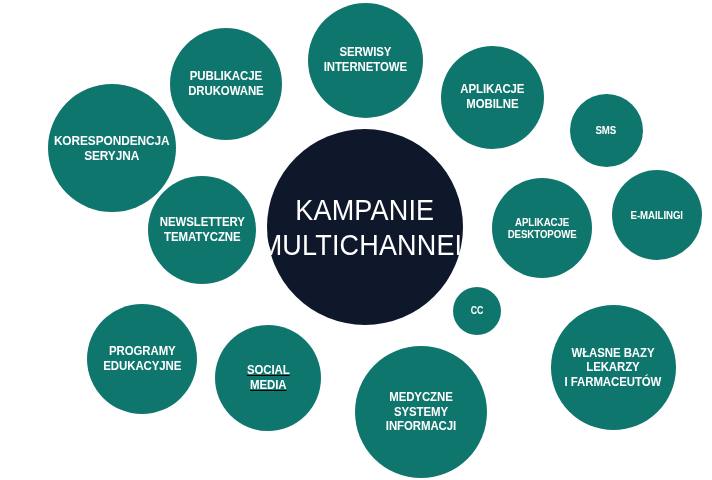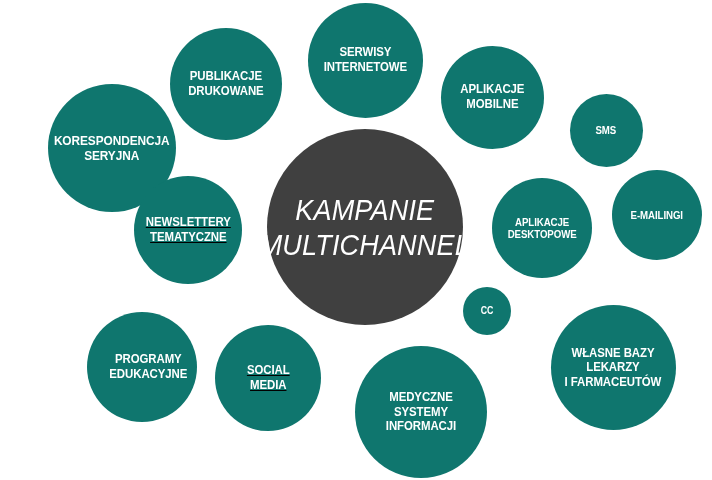--- a/index.html
+++ b/index.html
@@ -25,22 +25,21 @@
     align-items: center;
     justify-content: center;
     text-align: center;
     box-sizing: border-box;
     -webkit-font-smoothing: antialiased;
   }
   .node-satellite {
     background: #0f766e;
   }
   .node-center {
-    background: #404040;
-    font-style: italic;
+    background: #0f172a;
   }
   .node-label {
     color: #ffffff;
     display: block;
     white-space: pre-line;
     padding: 0 4px;
   }
   .label-satellite {
     font-family: "Liberation Sans", sans-serif;
     font-weight: bold;
@@ -79,35 +78,35 @@
         <span class="node-label label-satellite">SERWISY
 INTERNETOWE</span>
       </div>
       <div class="node node-satellite size-md" style="width: 103px; height: 103px; left: 440.5px; top: 45.5px;">
         <span class="node-label label-satellite">APLIKACJE
 MOBILNE</span>
       </div>
       <div class="node node-satellite size-sm" style="width: 73px; height: 73px; left: 569.5px; top: 94px;">
         <span class="node-label label-satellite">SMS</span>
       </div>
-      <div class="node node-satellite size-md" style="width: 108px; height: 108px; left: 134px; top: 176px; text-decoration: underline;">
+      <div class="node node-satellite size-md" style="width: 108px; height: 108px; left: 148px; top: 176px;">
         <span class="node-label label-satellite">NEWSLETTERY
 TEMATYCZNE</span>
       </div>
       <div class="node node-satellite size-sm" style="width: 100px; height: 100px; left: 492px; top: 178px;">
         <span class="node-label label-satellite">APLIKACJE
 DESKTOPOWE</span>
       </div>
       <div class="node node-satellite size-sm" style="width: 90px; height: 90px; left: 612px; top: 170px;">
         <span class="node-label label-satellite">E-MAILINGI</span>
       </div>
-      <div class="node node-satellite size-xs" style="width: 48px; height: 48px; left: 463px; top: 287px; text-align: center;">
+      <div class="node node-satellite size-xs" style="width: 48px; height: 48px; left: 453px; top: 287px; text-align: center;">
         <span class="node-label label-satellite">CC</span>
       </div>
-      <div class="node node-satellite size-md" style="width: 110px; height: 110px; left: 87px; top: 312px; justify-content: flex-end;">
+      <div class="node node-satellite size-md" style="width: 110px; height: 110px; left: 87px; top: 304px;">
         <span class="node-label label-satellite">PROGRAMY
 EDUKACYJNE</span>
       </div>
       <div class="node node-satellite size-md" style="width: 106px; height: 106px; left: 215px; top: 325px; text-decoration: underline;">
         <span class="node-label label-satellite">SOCIAL
 MEDIA</span>
       </div>
       <div class="node node-satellite size-md" style="width: 132px; height: 132px; left: 355px; top: 346px;">
         <span class="node-label label-satellite">MEDYCZNE
 SYSTEMY

